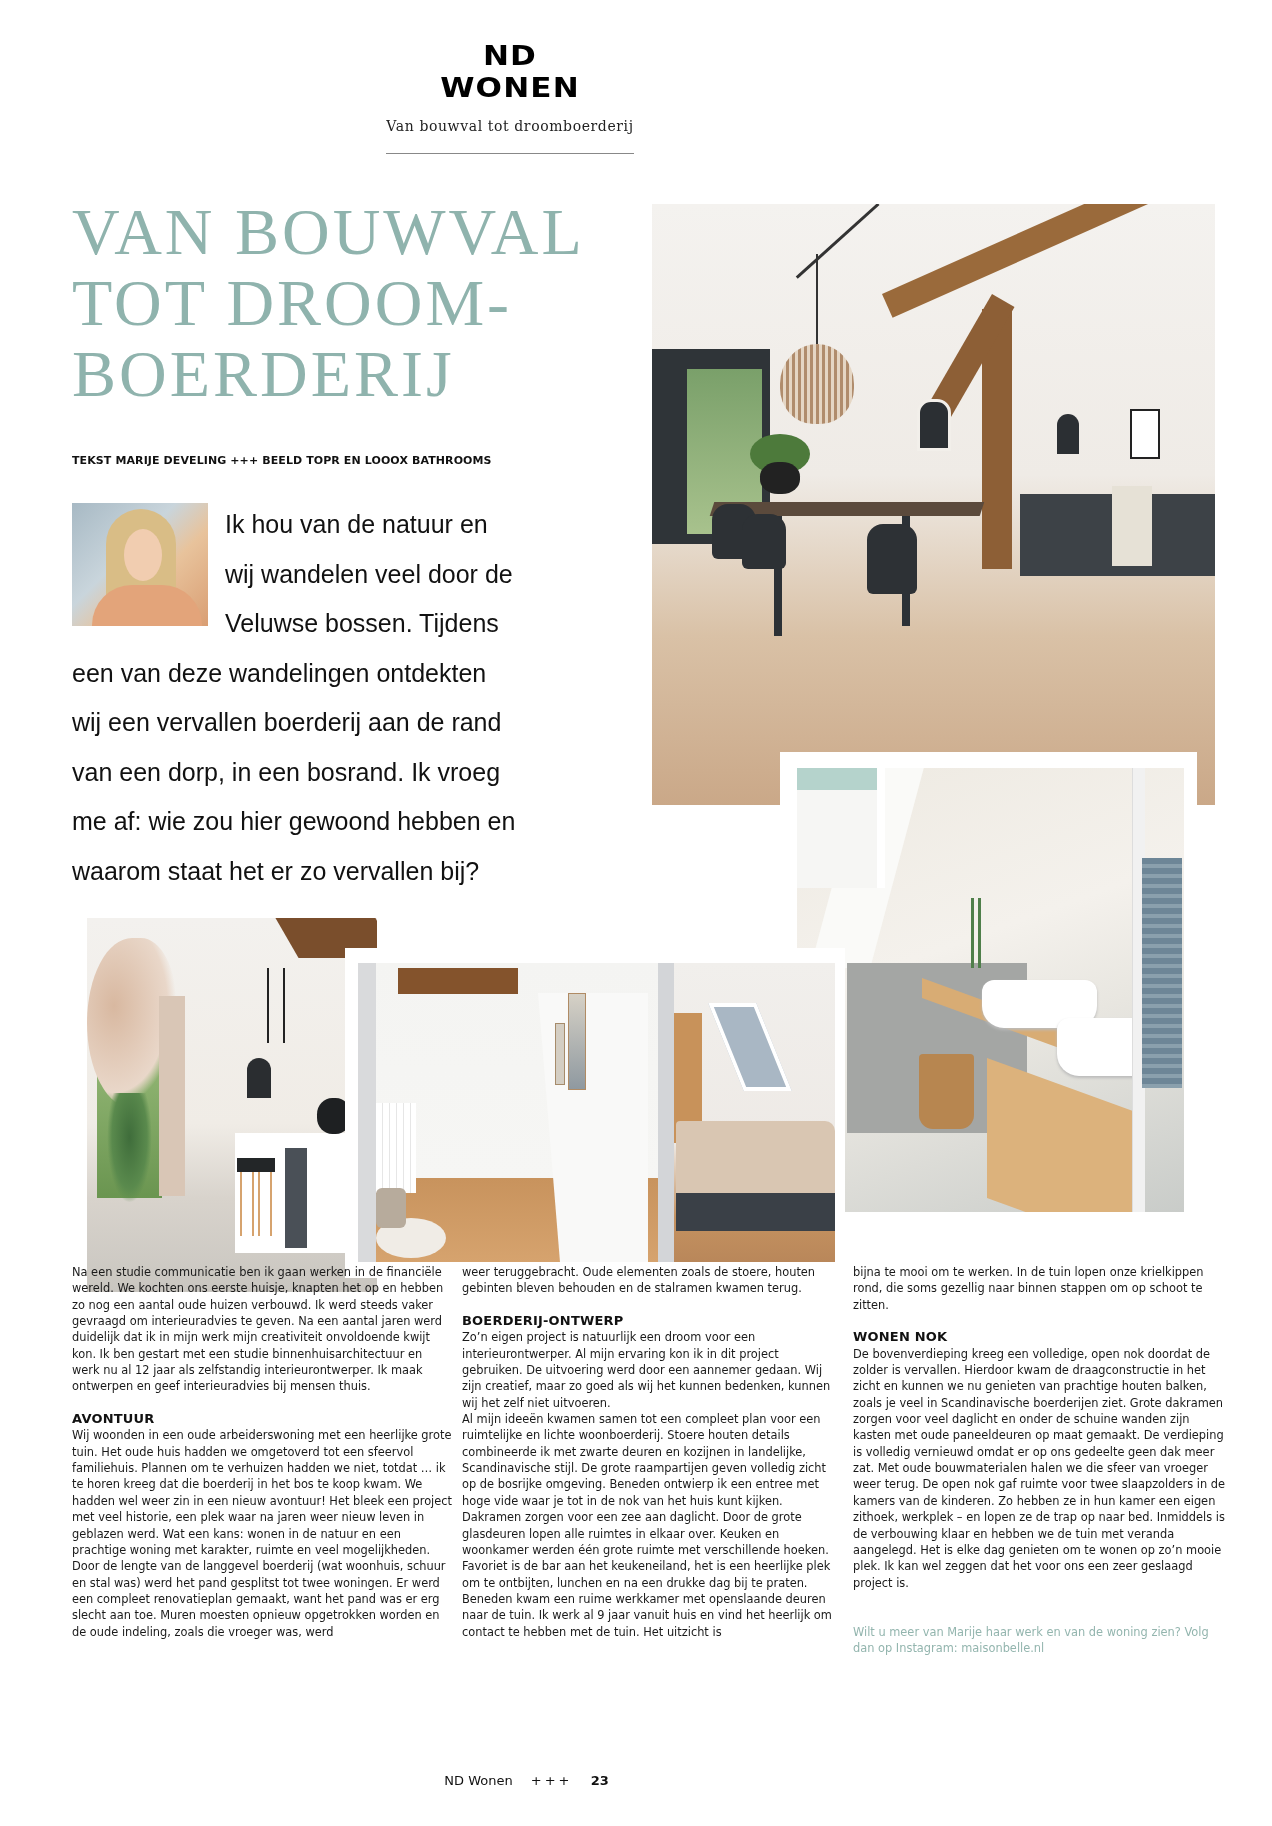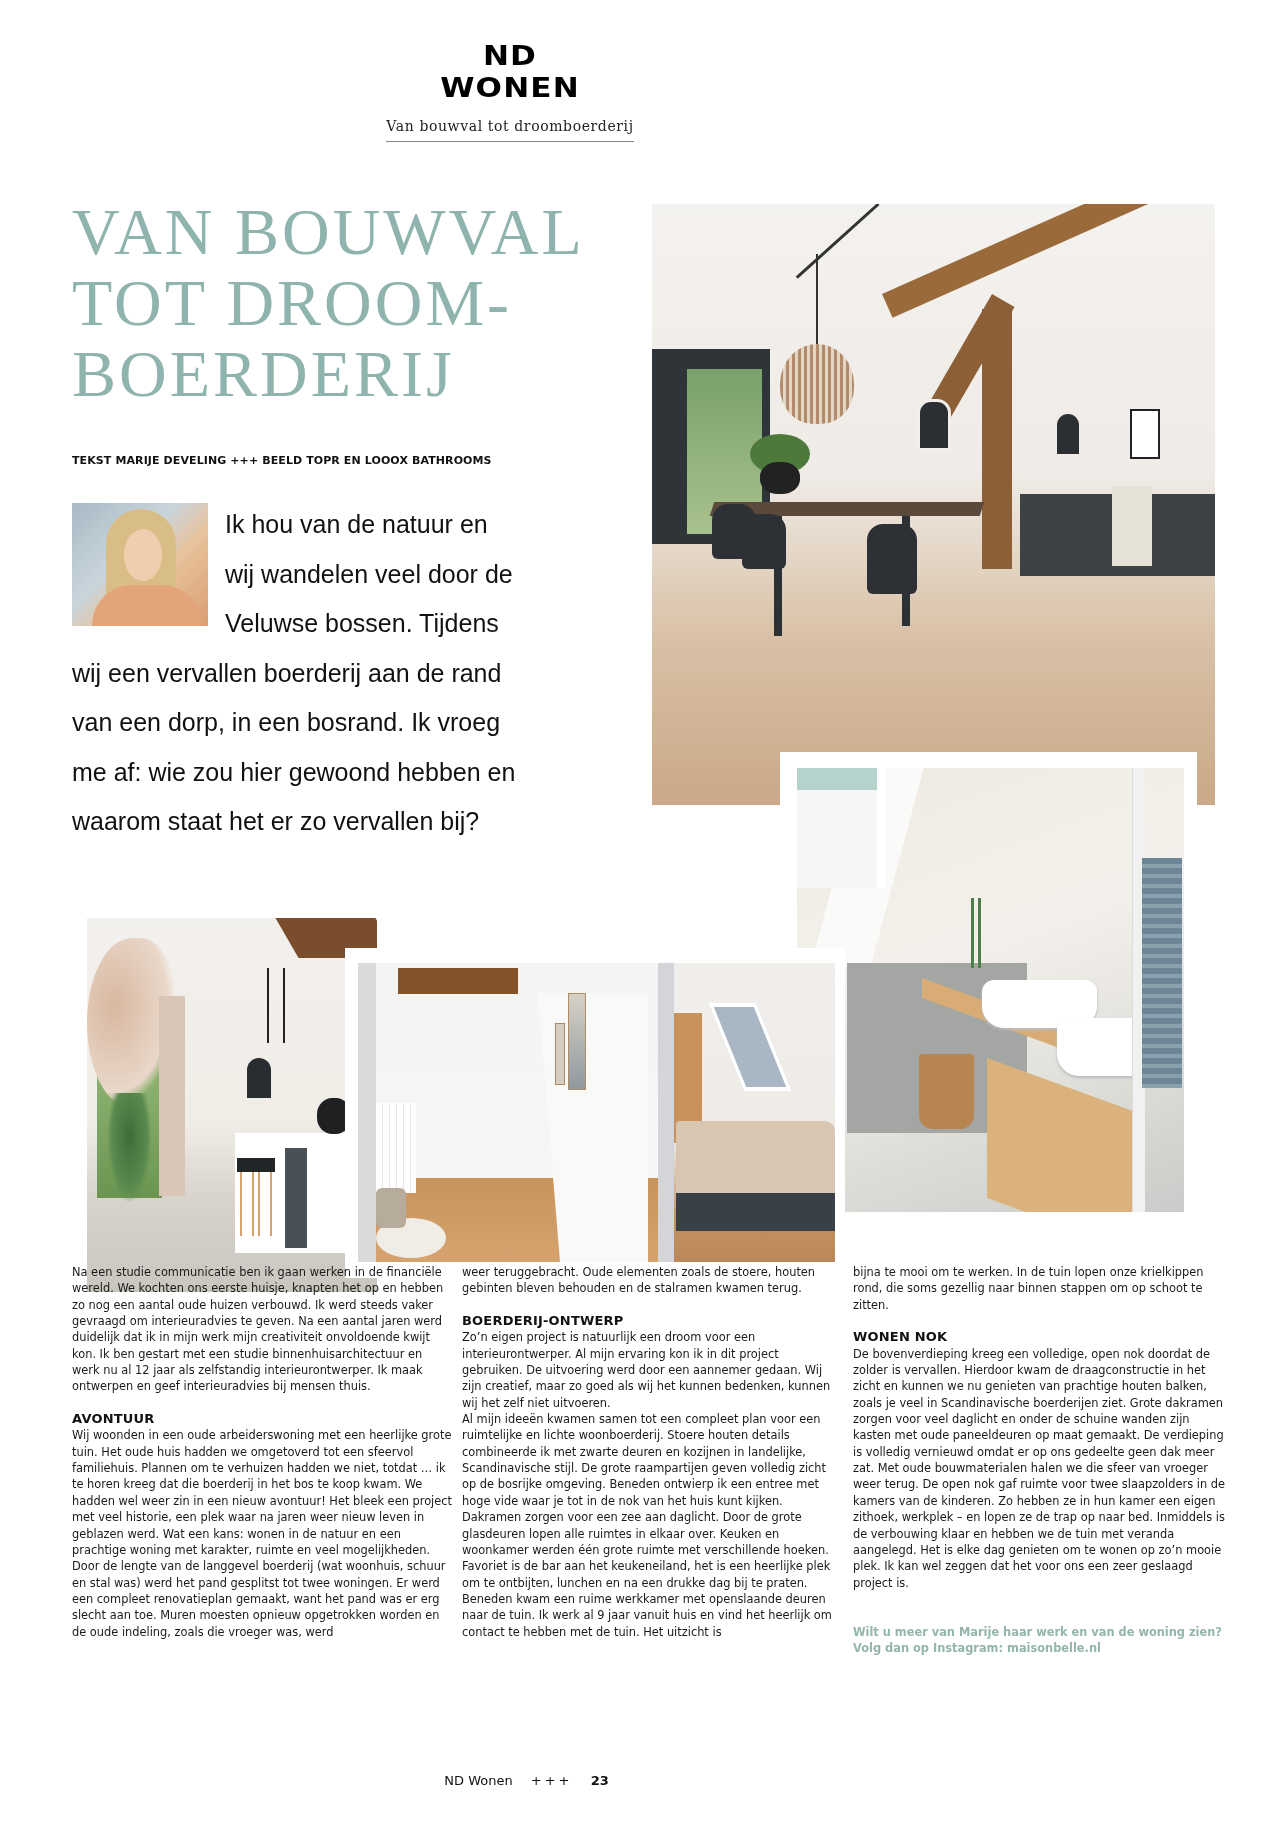--- a/index.html
+++ b/index.html
@@ -2,21 +2,21 @@
 <html><head>
   <meta charset="utf-8">
   <style>
     html, body { margin: 0; padding: 0; background: #ffffff; }
     body { width: 1272px; height: 1826px; position: relative; overflow: hidden; font-family: "DejaVu Sans", sans-serif; color: #111; }
     .abs { position: absolute; }
 
     
     .mast { left: 0; width: 1020px; top: 40px; text-align: center; }
     .mast-logo { font-family: "DejaVu Sans", sans-serif; font-weight: 900; font-size: 27px; line-height: 32px; letter-spacing: 1px; color: #000; transform: scaleX(1.15); }
-    .mast-sub { margin-top: 14px; font-family: "DejaVu Serif", serif; font-size: 14px; color: #222; display: inline-block; border-bottom: 1.5px solid #888; padding-bottom: 7px; letter-spacing: 0.6px; }
+    .mast-sub { margin-top: 14px; font-family: "DejaVu Serif", serif; font-size: 14px; color: #222; display: inline-block; border-bottom: 1.5px solid #888; padding-bottom: 19px; letter-spacing: 0.6px; }
 
     
     .title { left: 72px; top: 196px; width: 560px; font-family: "Liberation Serif", serif; font-size: 66px; line-height: 71px; color: #8fb3ad; letter-spacing: 3px; margin: 0; font-weight: normal; }
     .credits { left: 72px; top: 454px; font-family: "DejaVu Sans", sans-serif; font-weight: bold; font-size: 11px; letter-spacing: 0.1px; color: #111; }
 
     
     .portrait { left: 72px; top: 503px; width: 136px; height: 123px; background: linear-gradient(135deg, #a7b9c4 0%, #c9d5dc 40%, #e8c39c 62%, #d99e73 100%); overflow: hidden; }
     .portrait .hair { position: absolute; left: 34px; top: 6px; width: 70px; height: 110px; border-radius: 40px 40px 20px 20px; background: #d9bd86; }
     .portrait .face { position: absolute; left: 52px; top: 26px; width: 38px; height: 52px; border-radius: 50%; background: #f1cdb0; }
     .portrait .body { position: absolute; left: 20px; top: 82px; width: 110px; height: 60px; border-radius: 40px 40px 0 0; background: #e3a47a; }
@@ -93,21 +93,21 @@
     .ph-hall .bedbase { position: absolute; left: 318px; top: 230px; width: 159px; height: 38px; background: #3a4047; }
 
     
     .col { top: 1264px; width: 380px; font-family: "DejaVu Sans", sans-serif; font-size: 11.4px; line-height: 16.35px; color: #1a1a1a; }
     .col p { margin: 0; }
     .col .gap { height: 16.35px; }
     .col h3 { margin: 0; font-size: 13px; line-height: 16.35px; font-weight: bold; letter-spacing: 0.2px; color: #111; }
     .col1 { left: 72px; }
     .col2 { left: 462px; }
     .col3 { left: 853px; width: 375px; }
-    .cta { margin-top: 33px !important; color: #93b5ae; font-weight: bold; }
+    .cta { margin-top: 33px !important; color: #93b5ae; font-weight: normal; }
 
     
     .footer { left: 0; width: 1053px; top: 1773px; text-align: center; font-family: "DejaVu Sans", sans-serif; font-size: 13px; color: #111; }
     .footer .sep { margin: 0 14px; letter-spacing: 3px; }
     .footer .pg { font-weight: bold; }
   </style>
 </head>
 <body>
 
 <div class="abs mast">
@@ -127,20 +127,21 @@
 <div class="abs portrait">
   <div class="hair"></div>
   <div class="body"></div>
   <div class="face"></div>
 </div>
 
 <div class="abs intro">
   <span class="line-indent">Ik hou van de natuur en</span>
   <span class="line-indent">wij wandelen veel door de</span>
   <span class="line-indent">Veluwse bossen. Tijdens</span>
+  <span class="line">een van deze wandelingen ontdekten</span>
   <span class="line">wij een vervallen boerderij aan de rand</span>
   <span class="line">van een dorp, in een bosrand. Ik vroeg</span>
   <span class="line">me af: wie zou hier gewoond hebben en</span>
   <span class="line">waarom staat het er zo vervallen bij?</span>
 </div>
 
 <div class="abs photo ph-main">
   <div class="door"></div>
   <div class="door-glass"></div>
   <div class="track"></div>

